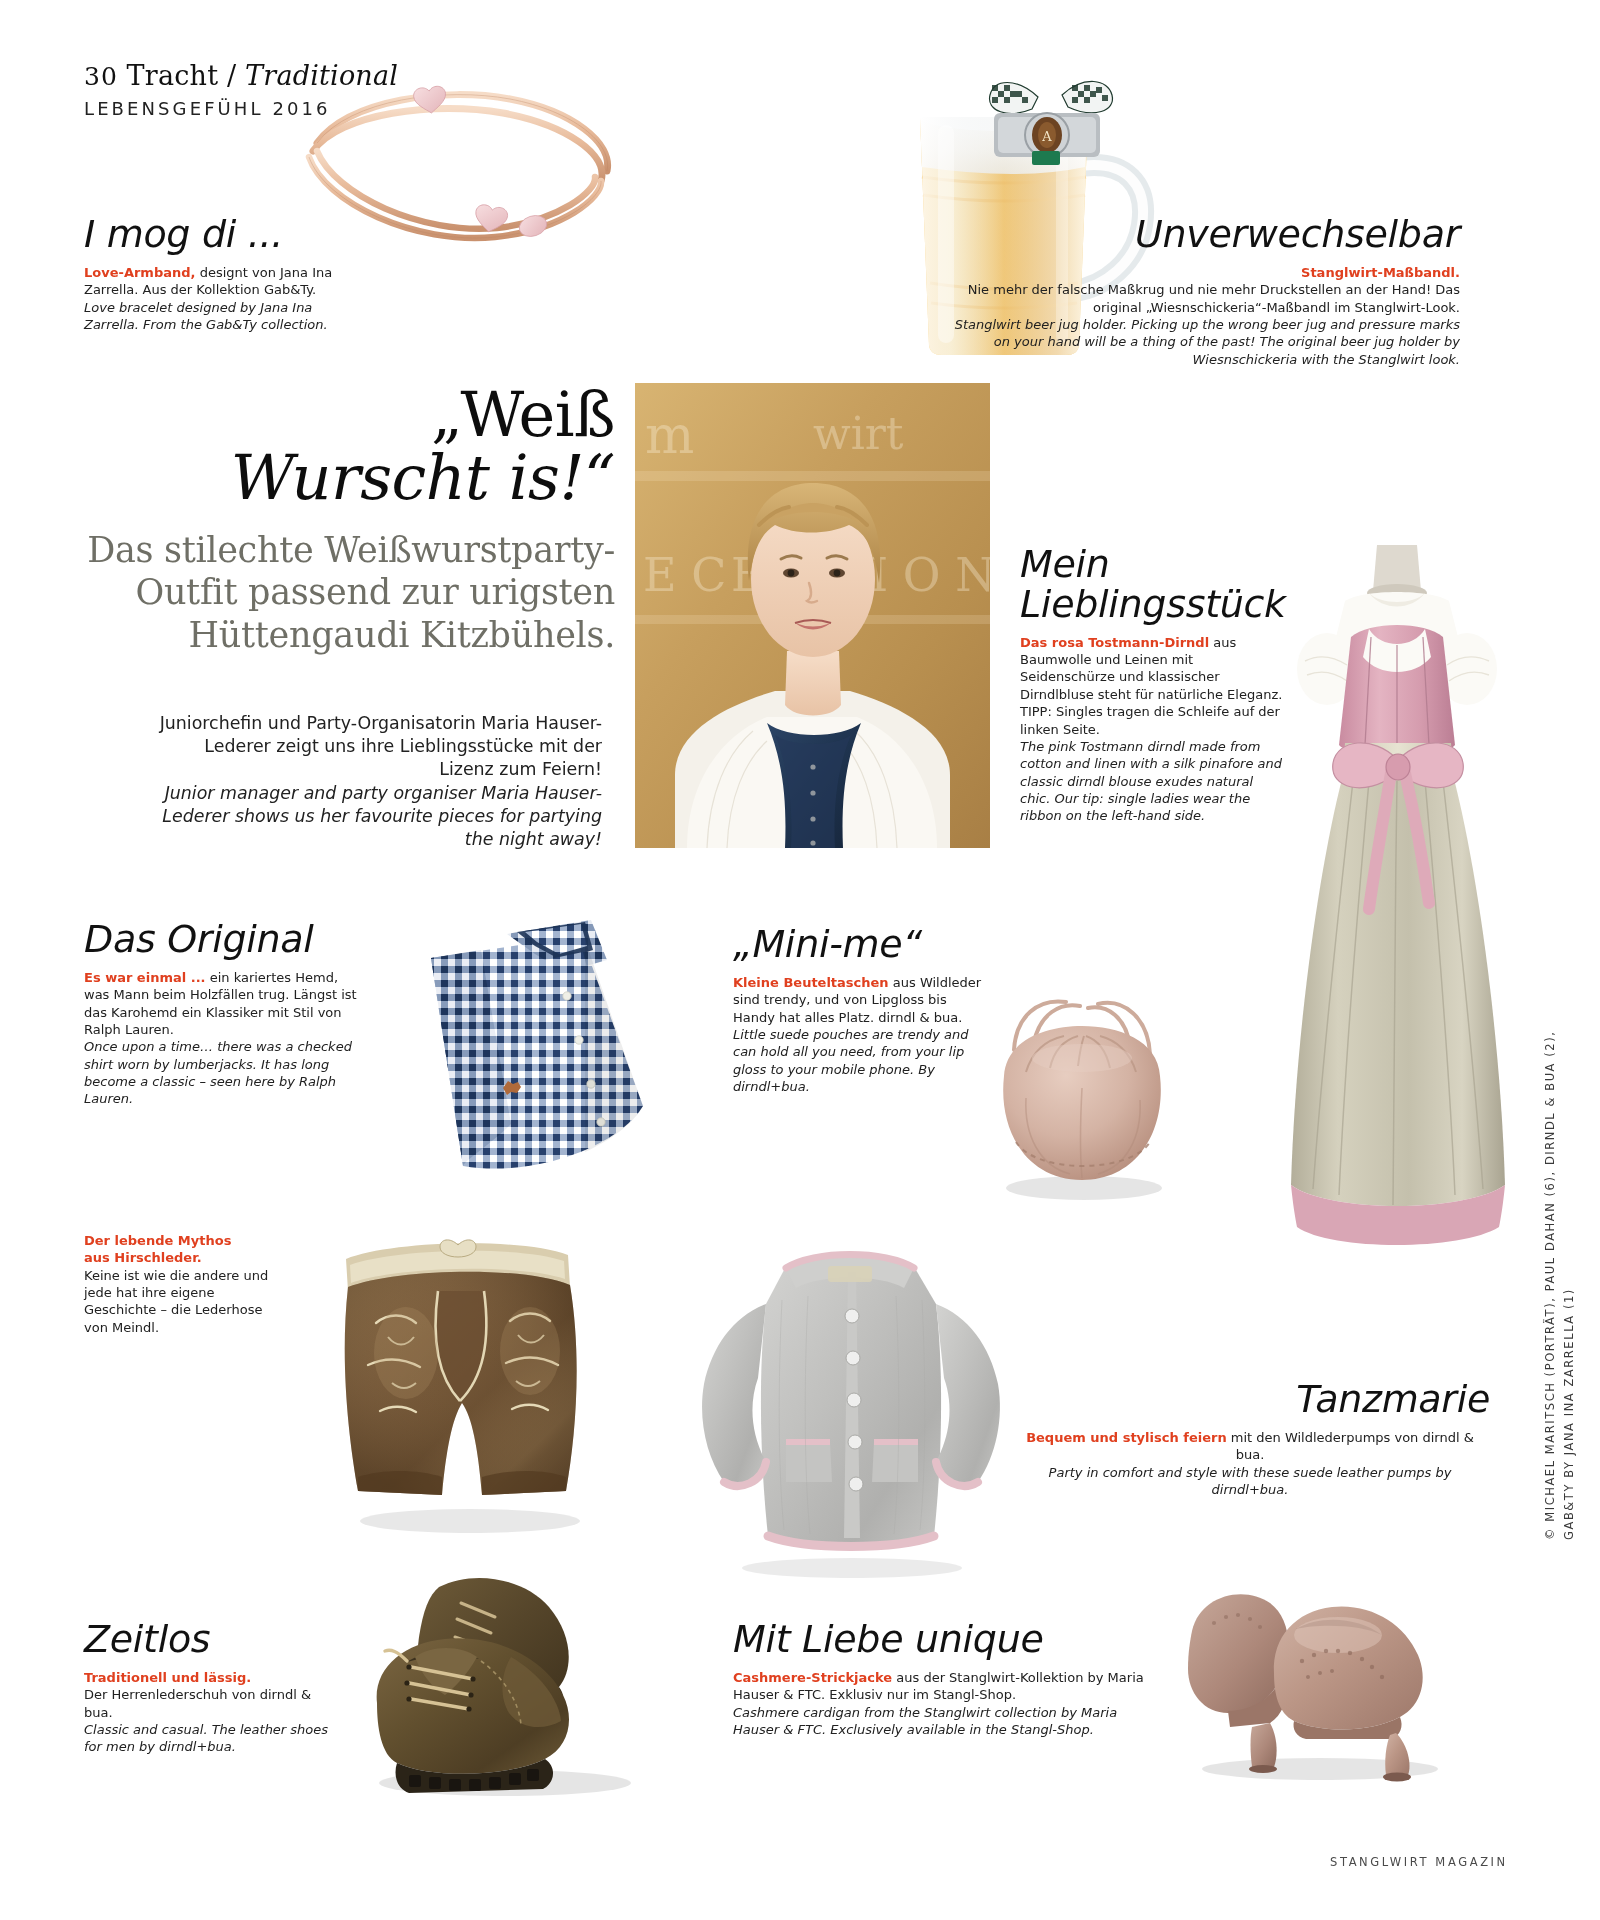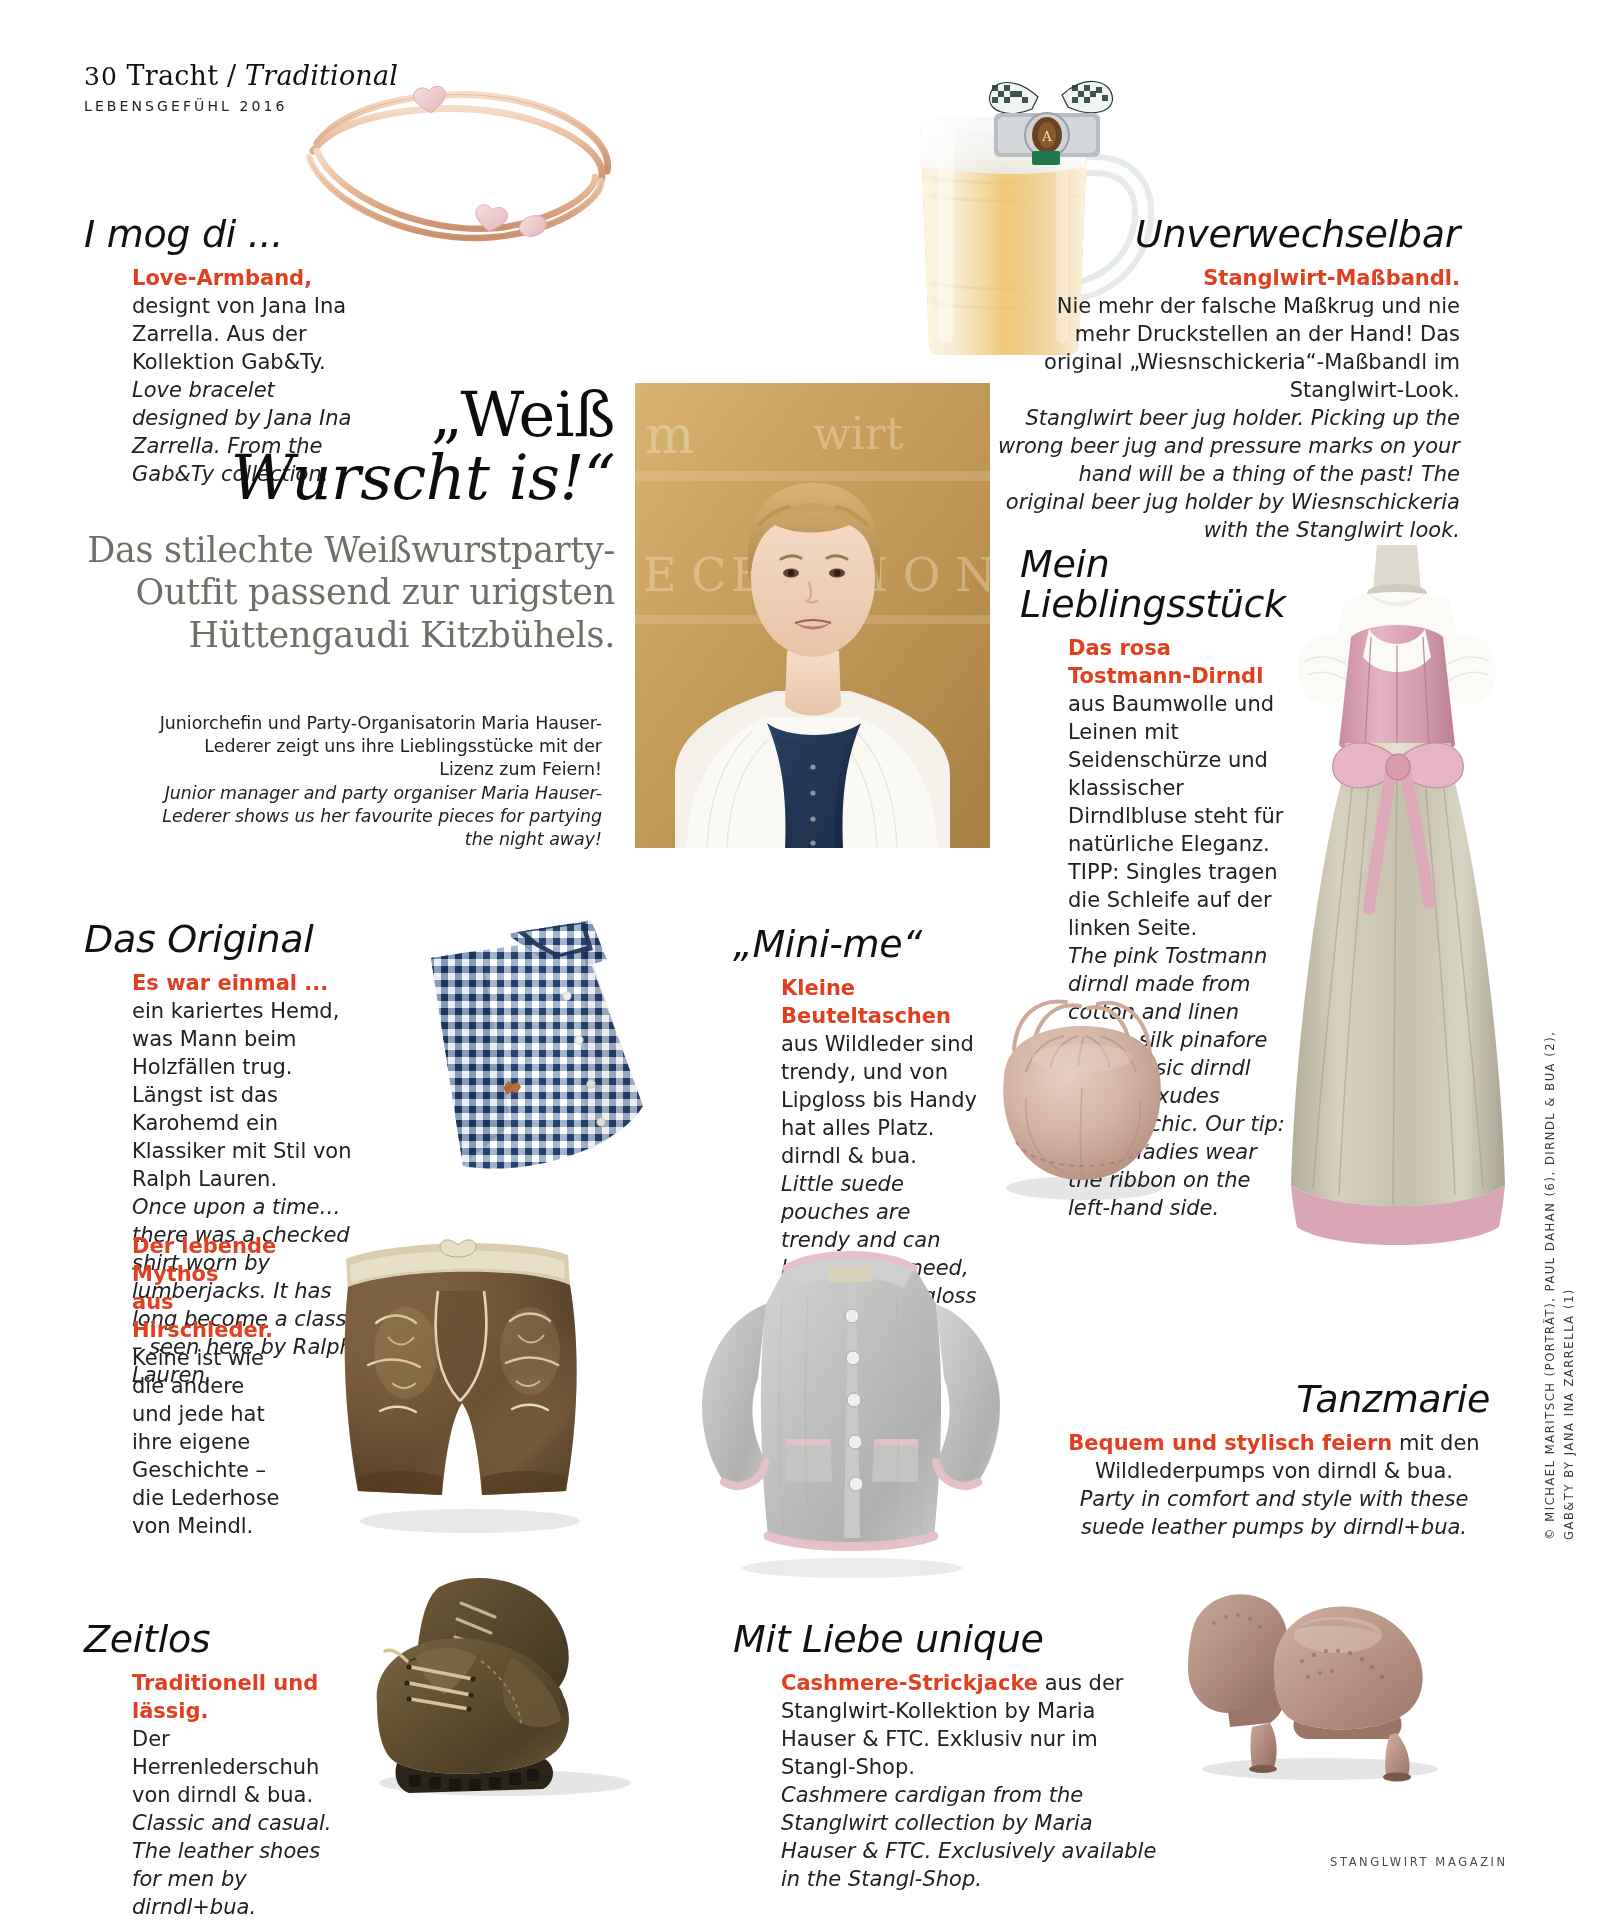--- a/index.html
+++ b/index.html
@@ -20,42 +20,41 @@
     font-family:"DejaVu Serif", serif;
     font-size:27px;
     letter-spacing:0.2px;
     color:#111;
     white-space:nowrap;
   }
   .folio-main .num { font-size:25px; letter-spacing:1px; }
   .folio-main .ital { font-style:italic; }
   .folio-sub {
     font-family:"DejaVu Sans", sans-serif;
-    font-size:14px;
+    font-size:18px;
     letter-spacing:3.1px;
     color:#222;
     margin-top:7px;
     white-space:nowrap;
   }
 
   .sec-head {
     font-family:"DejaVu Sans", sans-serif;
     font-weight:400;
     font-size:38px;
     letter-spacing:-0.3px;
     color:#111;
     margin:0 0 9px 0;
     line-height:1.05;
     font-style:italic;
   }
   .body-txt {
-    font-size:21px;
+    font-size:13px;
     line-height:1.335;
     color:#212121;
-    margin-left:48px;
   }
   .lead { color:#e0401f; font-weight:700; }
   .en { font-style:italic; }
 
   
   .headline {
     font-family:"DejaVu Serif", serif;
     color:#0d0d0d;
     text-align:right;
     line-height:0.98;

